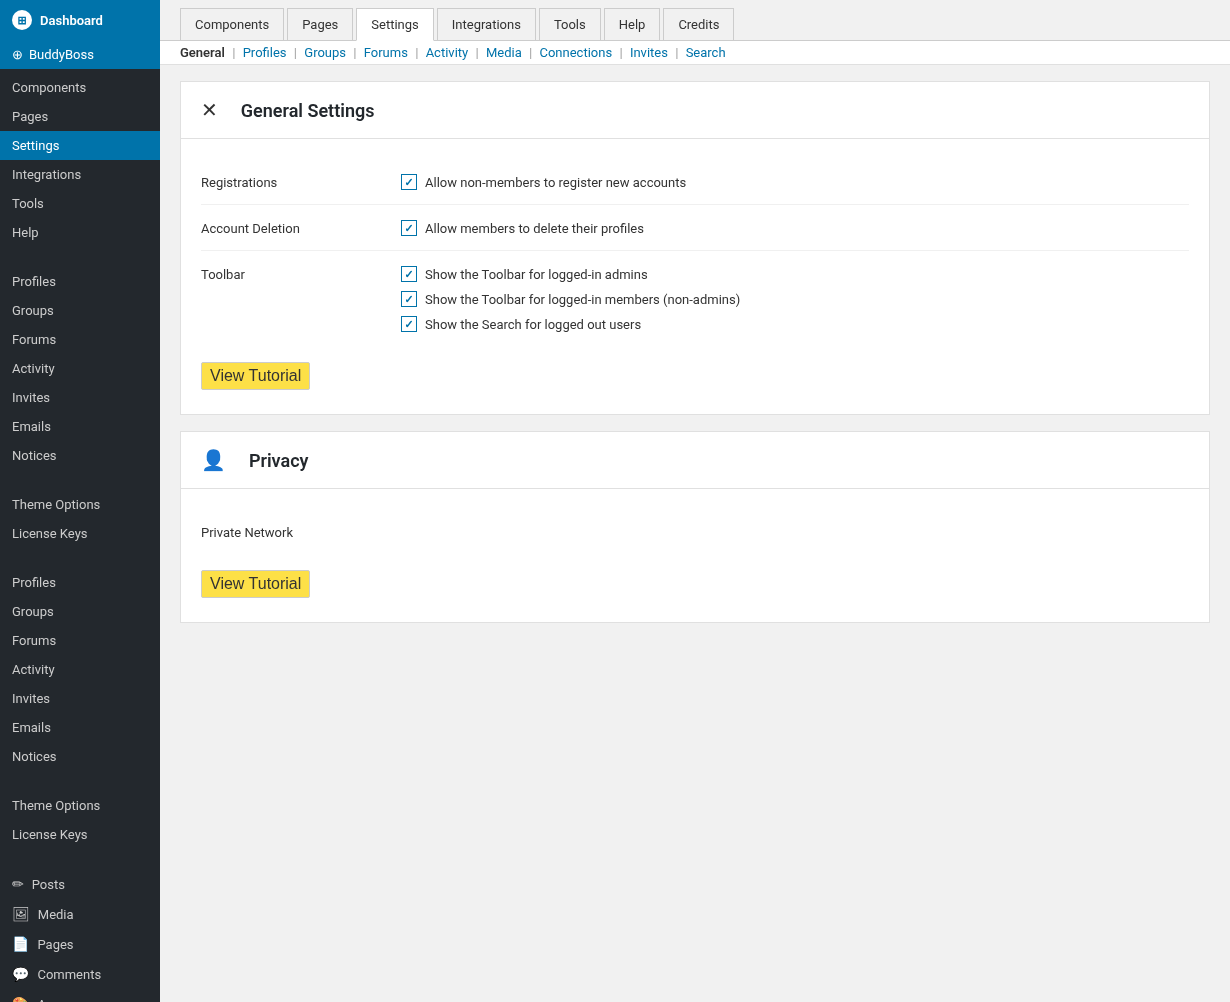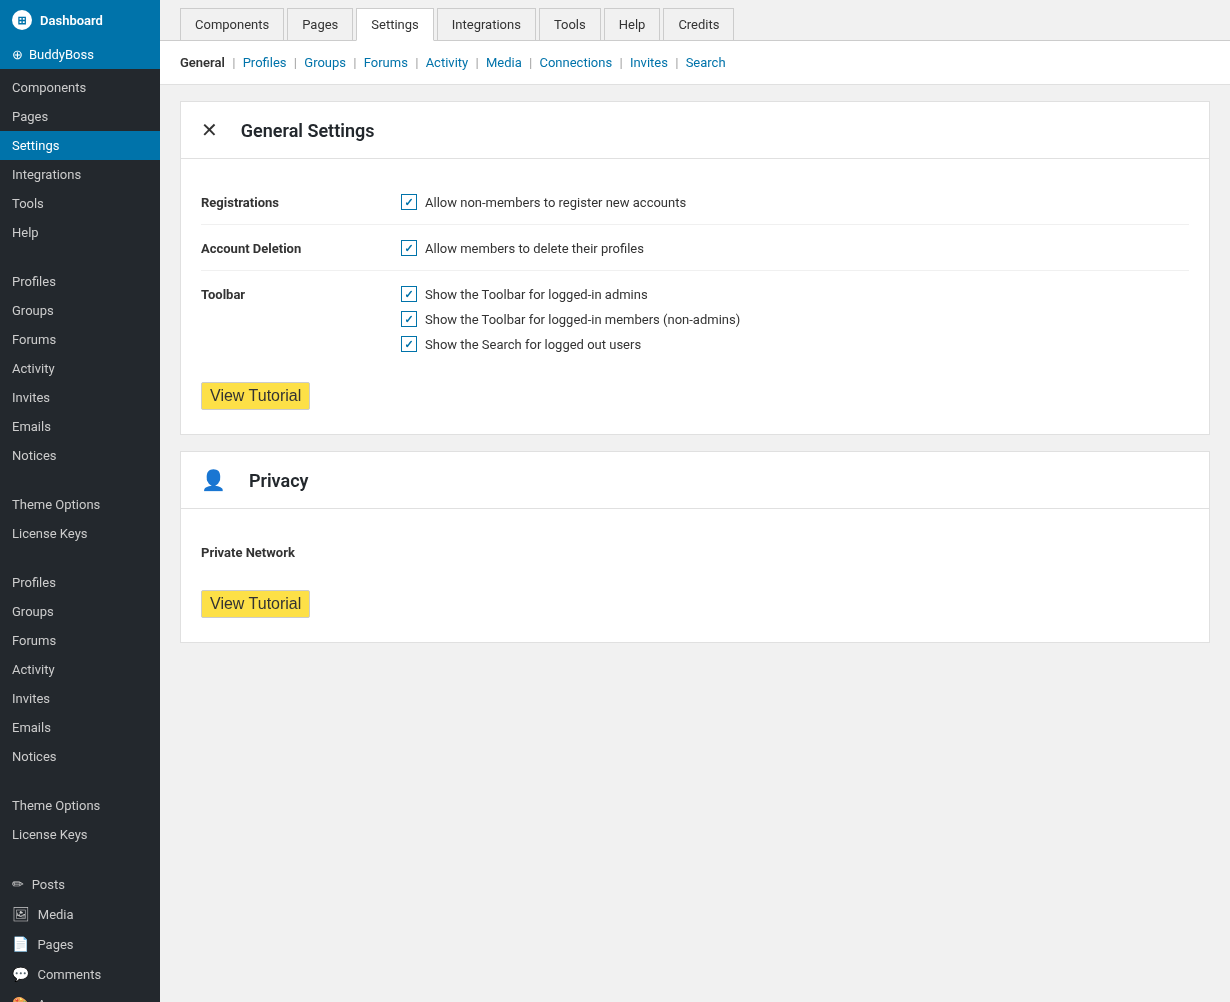--- a/index.html
+++ b/index.html
@@ -22,37 +22,37 @@
 
     
     .main-content { flex: 1; overflow-y: auto; padding: 0; background: #f1f1f1; }
 
     
     .top-tabs { background: #f1f1f1; border-bottom: 1px solid #ccc; padding: 8px 20px 0; display: flex; gap: 0; }
     .tab { padding: 8px 14px; font-size: 13px; cursor: pointer; border: 1px solid #ccc; background: #f1f1f1; color: #333; margin-right: 3px; border-bottom: none; }
     .tab.active { background: #fff; border-bottom: 1px solid #fff; margin-bottom: -1px; }
 
     
-    .sub-nav { background: #fff; padding: 14px 20px; border-bottom: 1px solid #e0e0e0; font-size: 13px; }
+    .sub-nav { background: #fff; padding: 4px 20px; border-bottom: 1px solid #e0e0e0; font-size: 13px; }
     .sub-nav a { color: #0073aa; text-decoration: none; }
     .sub-nav span { color: #333; font-weight: 600; }
     .sub-nav .sep { color: #aaa; margin: 0 4px; }
 
     
     .content-area { padding: 16px 20px; }
 
     
     .settings-box { background: #fff; border: 1px solid #e0e0e0; margin-bottom: 16px; }
     .settings-header { padding: 16px 20px; border-bottom: 1px solid #e0e0e0; display: flex; align-items: center; gap: 10px; }
     .settings-header-icon { font-size: 20px; color: #333; }
     .settings-header-title { font-size: 18px; font-weight: 600; color: #23282d; margin-left: 13px; }
     .settings-body { padding: 20px 20px 24px; }
     .settings-row { display: flex; padding: 14px 0; border-bottom: 1px solid #f0f0f0; }
     .settings-row:last-of-type { border-bottom: none; }
-    .settings-label { width: 200px; flex-shrink: 0; font-weight: 700; font-size: 13px; padding-top: 2px; }
+    .settings-label { width: 200px; flex-shrink: 0; font-weight: 400; font-size: 13px; padding-top: 2px; }
     .settings-control { flex: 1; }
     .checkbox-row { display: flex; align-items: flex-end; gap: 8px; margin-bottom: 8px; }
     .checkbox-row:last-child { margin-bottom: 0; }
     .cb { width: 16px; height: 16px; border: 1px solid #7e8993; background: #fff; flex-shrink: 0; margin-top: 1px; display: flex; align-items: center; justify-content: center; cursor: pointer; }
     .cb.checked { background: #fff; border-color: #0073aa; }
     .cb.checked::after { content: '✓'; color: #0073aa; font-size: 11px; font-weight: bold; }
     .checkbox-label { font-size: 13px; color: #333; }
     .view-tutorial-btn { margin-top: 16px; padding: 4px 8px; background: #fde047; border: 1px solid #ccc; color: #333; font-size: 16px; cursor: pointer; border-radius: 2px; }
 
     

